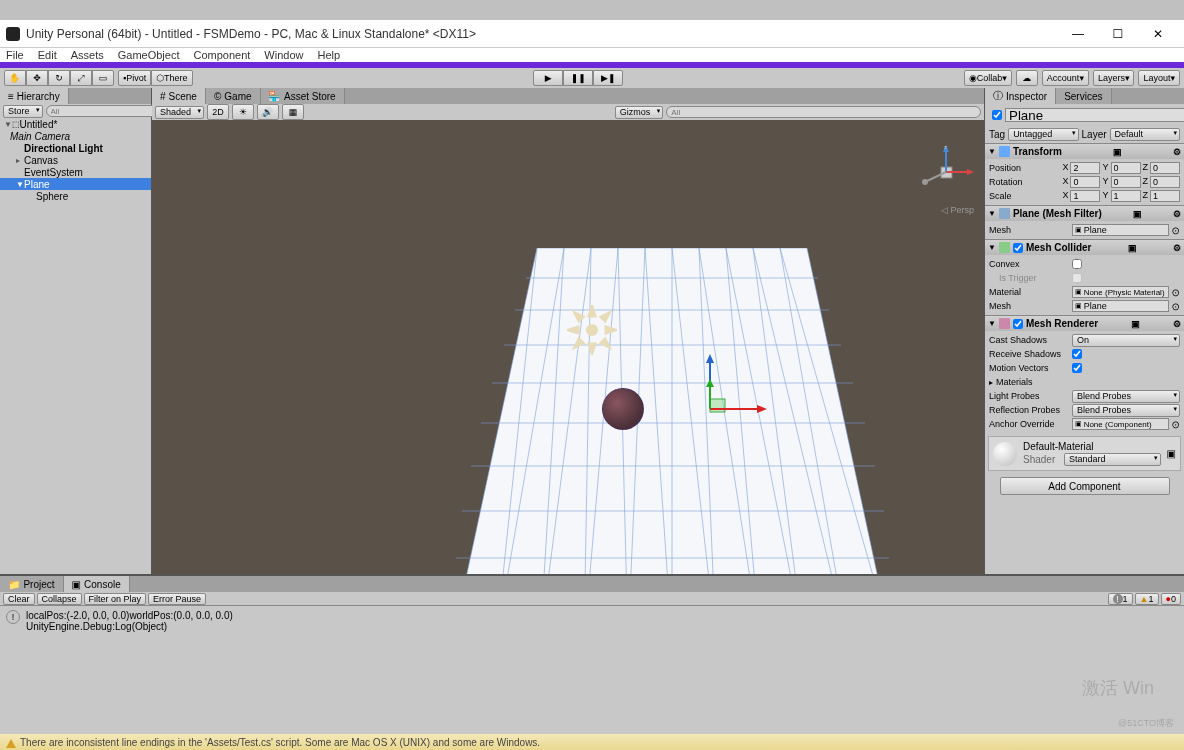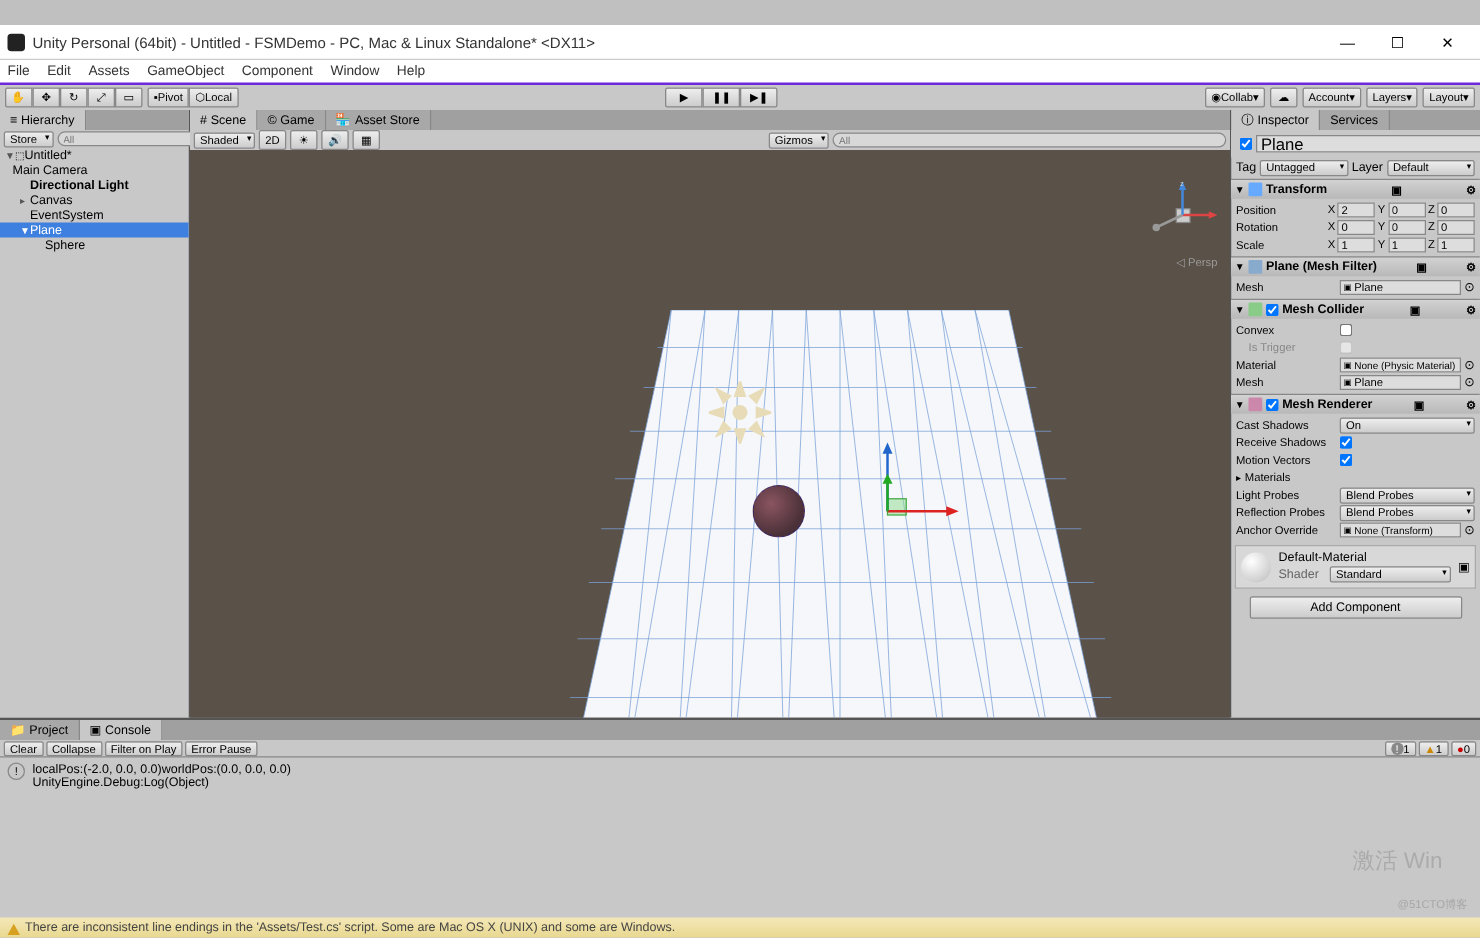--- a/index.html
+++ b/index.html
@@ -3,21 +3,21 @@
 <meta charset="utf-8">
 <style>
 * { box-sizing: border-box; margin: 0; padding: 0; font-family: Arial, sans-serif; }
 body { width: 1184px; height: 750px; background: #c0c0c0; font-size: 10px; overflow: hidden; }
 
 .titlebar { height: 28px; background: #fff; display: flex; align-items: center; padding: 0 6px; border-bottom: 1px solid #ccc; margin-top: 20px; }
 .titlebar .logo { width: 14px; height: 14px; background: #222; border-radius: 3px; margin-right: 6px; }
 .titlebar .title { flex: 1; font-size: 12px; color: #333; }
 .titlebar .winbtn { width: 40px; height: 24px; display: flex; align-items: center; justify-content: center; font-size: 12px; }
 
-.menubar { height: 20px; background: #fff; display: flex; align-items: center; padding: 0 6px; gap: 14px; font-size: 11px; color: #333; border-bottom: 2px solid #6d28d9; }
+.menubar { height: 20px; background: #fff; display: flex; align-items: center; padding: 0 6px; gap: 14px; font-size: 11px; color: #333; border-bottom: 6px solid #6d28d9; }
 .menubar span { cursor: default; }
 
 .toolbar { height: 20px; background: #c8c8c8; display: flex; align-items: center; padding: 2px 4px; gap: 4px; }
 .tbtn { height: 16px; min-width: 22px; background: linear-gradient(#eee,#ccc); border: 1px solid #888; border-radius: 2px; display: flex; align-items: center; justify-content: center; font-size: 9px; padding: 0 4px; }
 .tbtn-group { display: flex; }
 .tbtn-group .tbtn { border-radius: 0; }
 .tbtn-group .tbtn:first-child { border-radius: 2px 0 0 2px; }
 .tbtn-group .tbtn:last-child { border-radius: 0 2px 2px 0; }
 .tspacer { flex: 1; }
 
@@ -116,21 +116,21 @@
 <div class="toolbar">
   <div class="tbtn-group">
     <div class="tbtn">✋</div>
     <div class="tbtn">✥</div>
     <div class="tbtn">↻</div>
     <div class="tbtn">⤢</div>
     <div class="tbtn">▭</div>
   </div>
   <div class="tbtn-group">
     <div class="tbtn">▪ <span>Pivot</span></div>
-    <div class="tbtn">⬡ <span>Local</span></div>
+    <div class="tbtn">⬡ <span>There</span></div>
   </div>
   <div class="tspacer"></div>
   <div class="tbtn-group">
     <div class="tbtn" style="width:30px">▶</div>
     <div class="tbtn" style="width:30px">❚❚</div>
     <div class="tbtn" style="width:30px">▶❚</div>
   </div>
   <div class="tspacer"></div>
   <div class="tbtn">◉ <span>Collab</span> ▾</div>
   <div class="tbtn">☁</div>
@@ -144,21 +144,21 @@
   <div class="hierarchy">
     <div class="panel-tab">
       <div class="tab">≡ <span>Hierarchy</span></div>
     </div>
     <div class="hier-toolbar">
       <div class="dd" style="font-size:9px">Store</div>
       <input class="hier-search" placeholder="All" style="">
     </div>
     <div class="hier-tree" id="hier-tree">
         <div class="tree-item" style="padding-left: 4px;"><span class="arrow">▼</span><span style="font-size:8px">⬚</span> Untitled*</div>
-        <div class="tree-item" style=""><span class="arrow"></span>Main Camera</div>
+        <div class="tree-item" style=" font-style: italic;"><span class="arrow"></span>Main Camera</div>
         <div class="tree-item" style="padding-left: 16px; font-weight: bold;"><span class="arrow"></span>Directional Light</div>
         <div class="tree-item" style="padding-left: 16px;"><span class="arrow">▸</span>Canvas</div>
         <div class="tree-item" style="padding-left: 16px;"><span class="arrow"></span>EventSystem</div>
         <div class="tree-item selected" style="padding-left: 16px;"><span class="arrow">▼</span>Plane</div>
         <div class="tree-item" style="padding-left: 28px;"><span class="arrow"></span>Sphere</div>
       </div>
   </div>
 
   <div class="scene">
     <div class="scene-tabs">
@@ -387,21 +387,21 @@
       <div class="prop-row">
             <div class="prop-label">Light Probes</div>
             <div class="dd" style="flex:1;font-size:9px">Blend Probes</div>
           </div>
       <div class="prop-row">
             <div class="prop-label">Reflection Probes</div>
             <div class="dd" style="flex:1;font-size:9px">Blend Probes</div>
           </div>
       <div class="prop-row">
             <div class="prop-label">Anchor Override</div>
-            <div class="obj-field" style="font-size:8px">None (Transform)</div>
+            <div class="obj-field" style="font-size:8px">None (Component)</div>
             <span>⊙</span>
           </div>
     </div>
 
     <div class="material-box">
       <div class="mat-sphere"></div>
       <div style="flex:1">
         <div style="font-size:10px">Default-Material</div>
         <div class="prop-row"><span style="color:#666">Shader</span>&nbsp;<div class="dd" style="flex:1;font-size:9px">Standard</div></div>
       </div>

